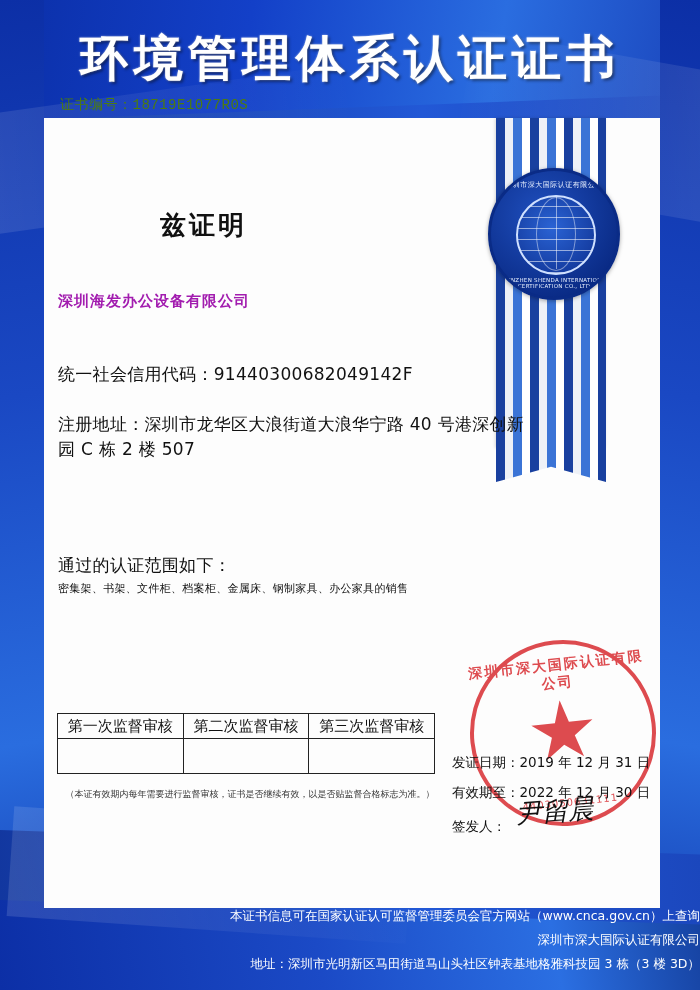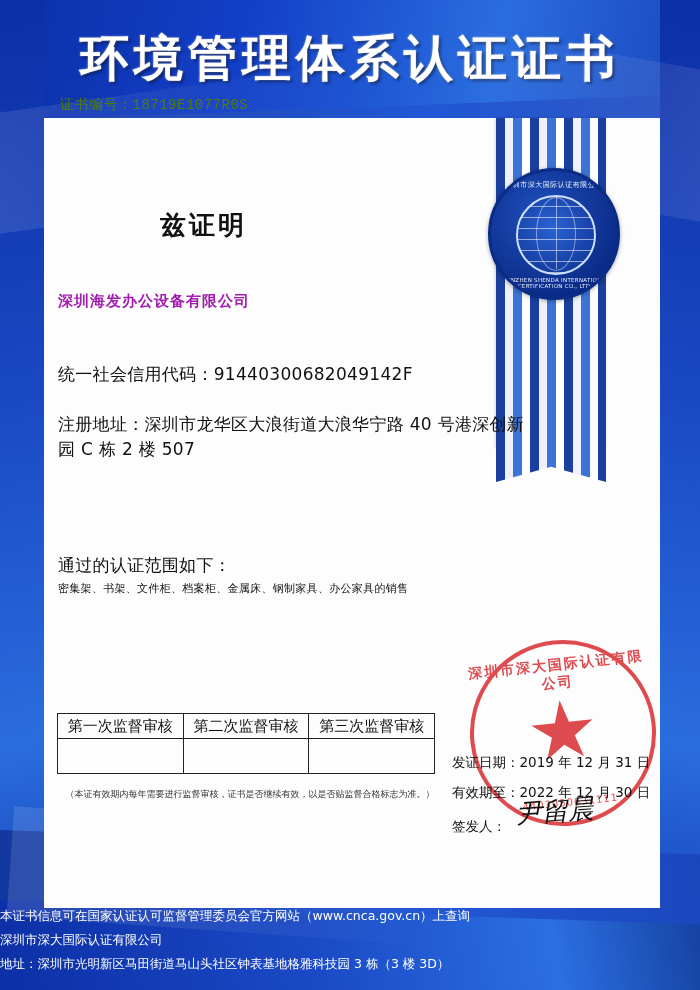--- a/index.html
+++ b/index.html
@@ -322,21 +322,21 @@
     font-family: "DejaVu Sans", "Liberation Sans", sans-serif;
     font-size: 10px;
     letter-spacing: 1px;
   }
 
   
   .footer {
     position: absolute;
     left: 0; bottom: 14px;
     width: 700px;
-    text-align: left;
+    text-align: right;
     color: #ffffff;
     font-family: "DejaVu Sans", "Liberation Sans", sans-serif;
     font-size: 12.5px;
     line-height: 24px;
   }
   .footer .f-line { display: block; }
   .footer .f-url { color: #ffffff; text-decoration: none; }
 </style>
 </head>
 <body>

